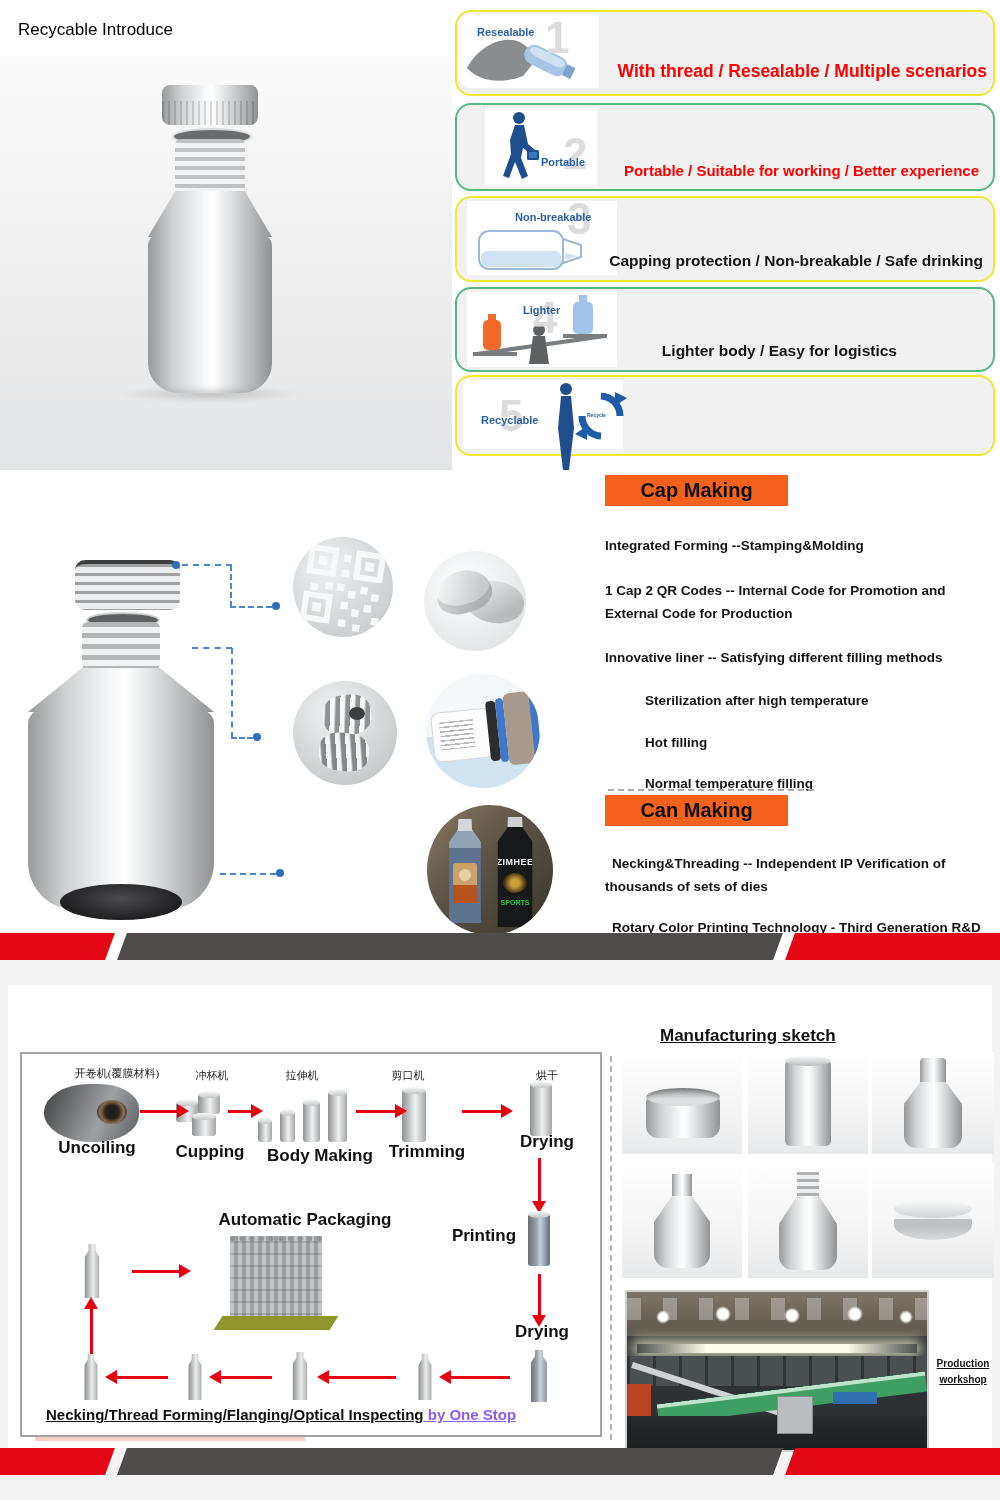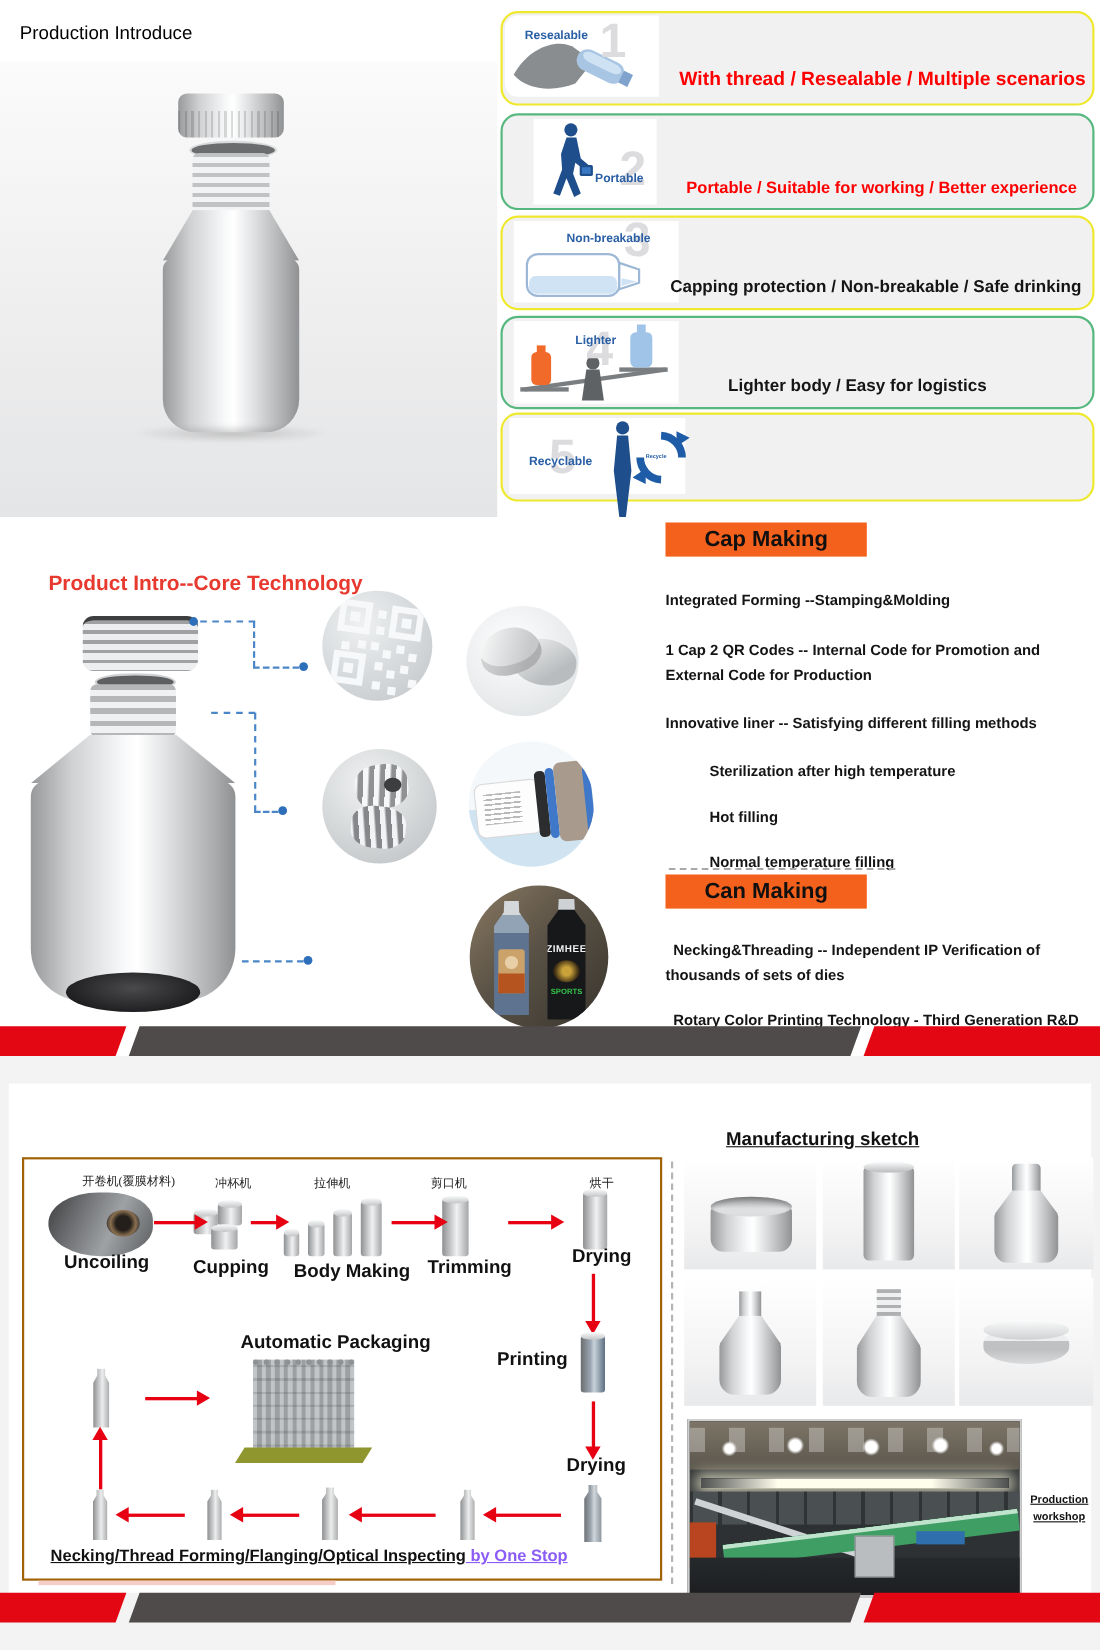--- a/index.html
+++ b/index.html
@@ -59,21 +59,21 @@
   
   .tile{position:absolute;background:linear-gradient(180deg,#ffffff 0%,#f3f3f4 65%,#e8e9ea 100%);}
   .circle{position:absolute;border-radius:50%;overflow:hidden;}
   .uline{text-decoration:underline;}
 </style>
 </head>
 <body>
 
 <div id="page">
 
-  <div class="abs" style="left:18px;top:20px;font-size:17px;color:#000;">Production Introduce</div>
+  <div class="abs" style="left:18px;top:20px;font-size:17px;color:#000;">Recycable Introduce</div>
 
   <div class="abs" style="left:0;top:56px;width:452px;height:414px;background:linear-gradient(180deg,#fbfbfb,#ededee 60%,#e4e5e6);">
     <div class="abs silver-h" style="left:162px;top:29px;width:96px;height:40px;border-radius:8px;"></div>
     <div class="abs" style="left:162px;top:45px;width:96px;height:24px;border-radius:0 0 8px 8px;
                 background:repeating-linear-gradient(90deg,rgba(0,0,0,.14) 0 2px,transparent 2px 6px);"></div>
     <div class="abs" style="left:172px;top:72px;width:76px;height:13px;border-radius:50%;background:#6a6c6e;border:2px solid #d8dadb;"></div>
     <div class="abs" style="left:175px;top:83px;width:70px;height:54px;border-radius:6px;
                 background:repeating-linear-gradient(180deg,#c0c2c4 0 4px,#f2f3f4 4px 9px);"></div>
     <div class="abs silver-h" style="left:148px;top:135px;width:124px;height:46px;clip-path:polygon(22% 0,78% 0,100% 100%,0 100%);"></div>
     <div class="abs silver-h" style="left:148px;top:179px;width:124px;height:158px;border-radius:10px 10px 30px 30px;"></div>
@@ -155,21 +155,20 @@
       <svg width="52" height="52" viewBox="0 0 52 52" style="position:absolute;left:112px;top:10px;">
         <path d="M26,6 A20,20 0 0 1 45,26" fill="none" stroke="#1f5ca8" stroke-width="7"></path>
         <path d="M26,46 A20,20 0 0 1 7,26" fill="none" stroke="#1f5ca8" stroke-width="7"></path>
         <polygon points="40,2 52,8 40,16" fill="#1f5ca8"></polygon>
         <polygon points="12,36 0,44 12,50" fill="#1f5ca8"></polygon>
       </svg>
       <div style="position:absolute;left:124px;top:32px;font-size:5px;font-weight:bold;color:#1f5ca8;">Recycle</div>
     </div>
   </div>
 
-  <div class="abs b" style="left:44px;top:520px;font-size:19px;color:#e8392f;">Product Intro--Core Technology</div>
 
   <div class="abs" style="left:75px;top:560px;width:105px;height:46px;border-radius:10px;
               background:repeating-linear-gradient(180deg,#9fa1a3 0 3px,#eceeef 3px 9px);border-top:4px solid #3c3e40;"></div>
 
   <div class="abs" style="left:86px;top:612px;width:70px;height:12px;border-radius:50%;background:#5d5f61;border:2px solid #cfd1d2;"></div>
   <div class="abs" style="left:82px;top:622px;width:78px;height:48px;border-radius:6px;
               background:repeating-linear-gradient(180deg,#b4b6b8 0 5px,#eff1f2 5px 11px);"></div>
   <div class="abs silver-h" style="left:28px;top:668px;width:186px;height:44px;clip-path:polygon(29% 0,71% 0,100% 100%,0 100%);"></div>
   <div class="abs silver-h" style="left:28px;top:710px;width:186px;height:200px;border-radius:14px 14px 48px 48px;"></div>
   <div class="abs" style="left:60px;top:884px;width:122px;height:36px;border-radius:50%;
@@ -280,21 +279,21 @@
     <div class="dvseg" style="left:122px;width:656px;background:#4e4b4a;"></div>
     <div class="dvseg" style="left:790px;width:230px;background:#e30613;"></div>
   </div>
 
   <div class="abs" style="left:0;top:960px;width:1000px;height:540px;background:#f3f3f4;"></div>
   <div class="abs" style="left:8px;top:985px;width:984px;height:463px;background:#ffffff;"></div>
 
 
   <div class="abs b uline" style="left:660px;top:1026px;font-size:17px;color:#111;">Manufacturing sketch</div>
 
-  <div class="abs" style="left:20px;top:1052px;width:578px;height:381px;border:2px solid #a16207;background:#fff;">
+  <div class="abs" style="left:20px;top:1052px;width:578px;height:381px;border:2px solid #a3a3a3;background:#fff;">
 
     <div class="cnlab" style="left:30px;top:12px;width:130px;">开卷机(覆膜材料)</div>
     <div class="cnlab" style="left:150px;top:14px;width:80px;">冲杯机</div>
     <div class="cnlab" style="left:240px;top:14px;width:80px;">拉伸机</div>
     <div class="cnlab" style="left:346px;top:14px;width:80px;">剪口机</div>
     <div class="cnlab" style="left:485px;top:14px;width:80px;">烘干</div>
 
     <div class="abs" style="left:22px;top:30px;width:95px;height:58px;border-radius:48% 42% 46% 50%;
                 background:linear-gradient(115deg,#3e3e40,#9fa2a5 60%,#5a5c5e);">
       <div class="abs" style="right:12px;top:16px;width:30px;height:24px;border-radius:50%;

